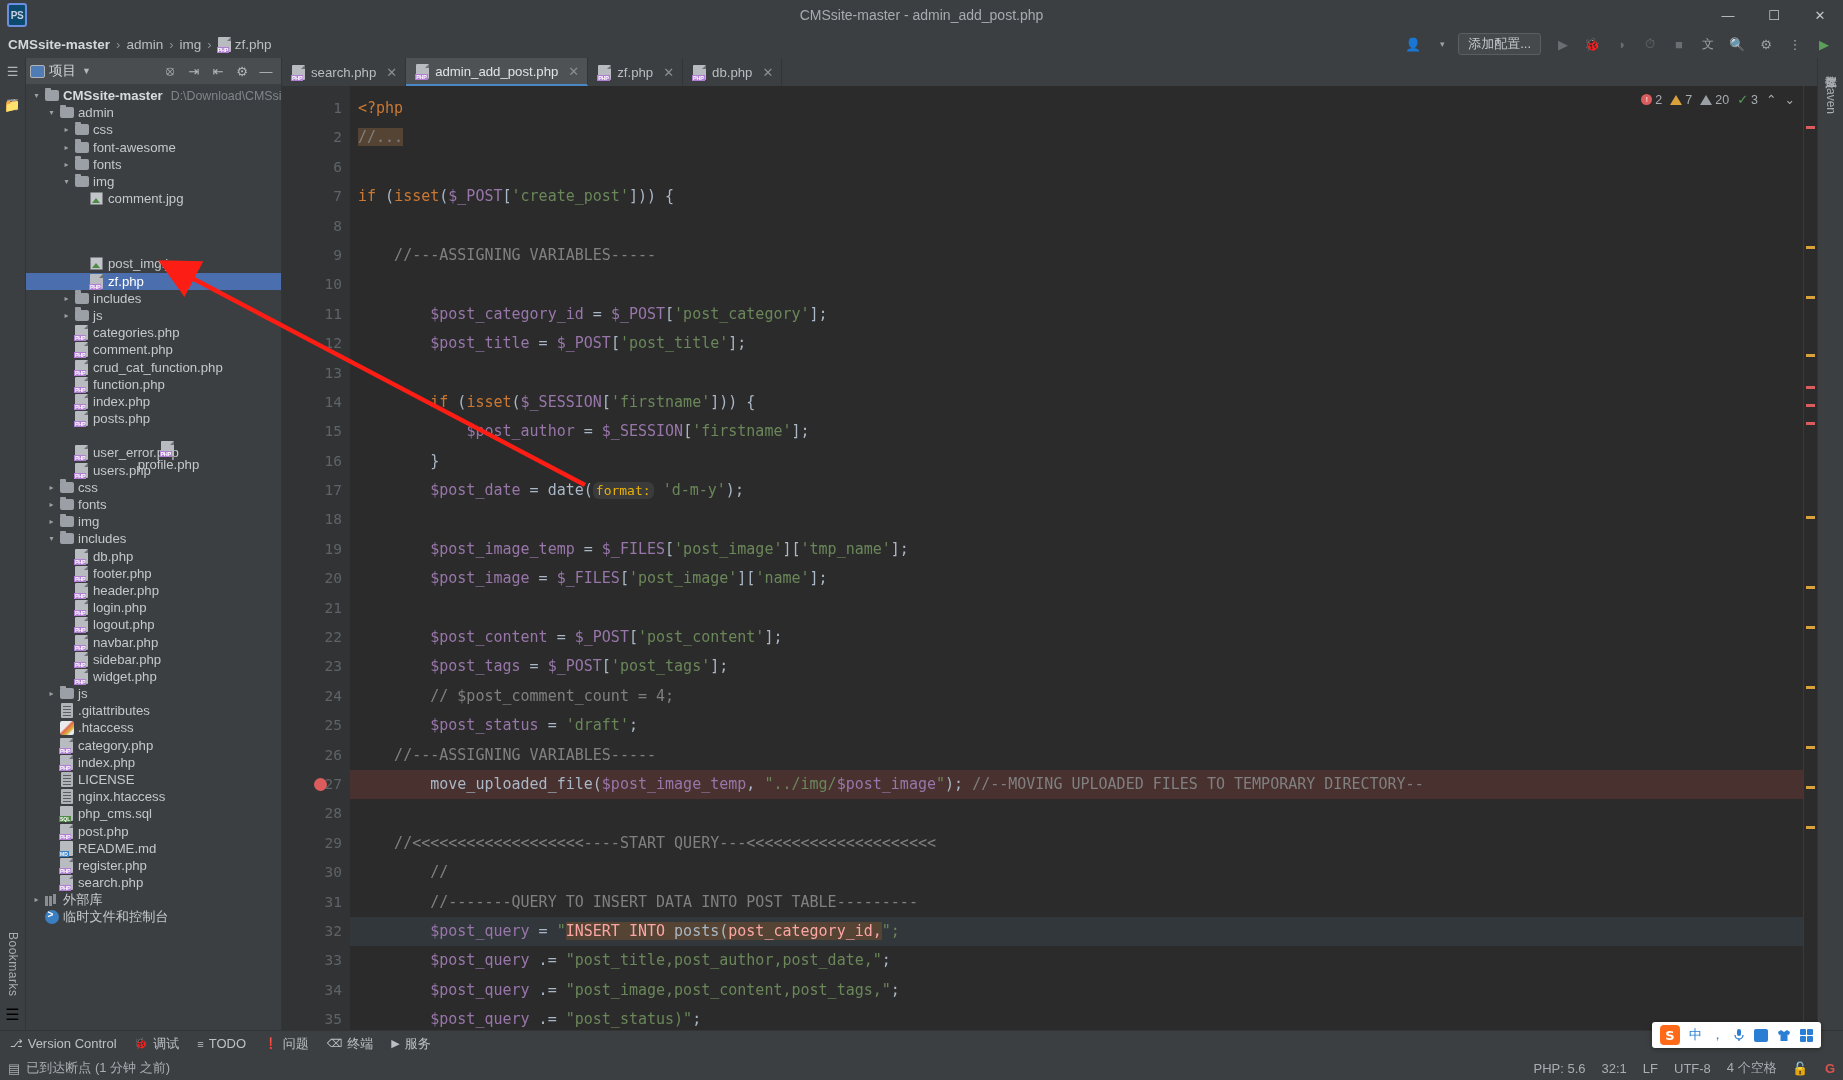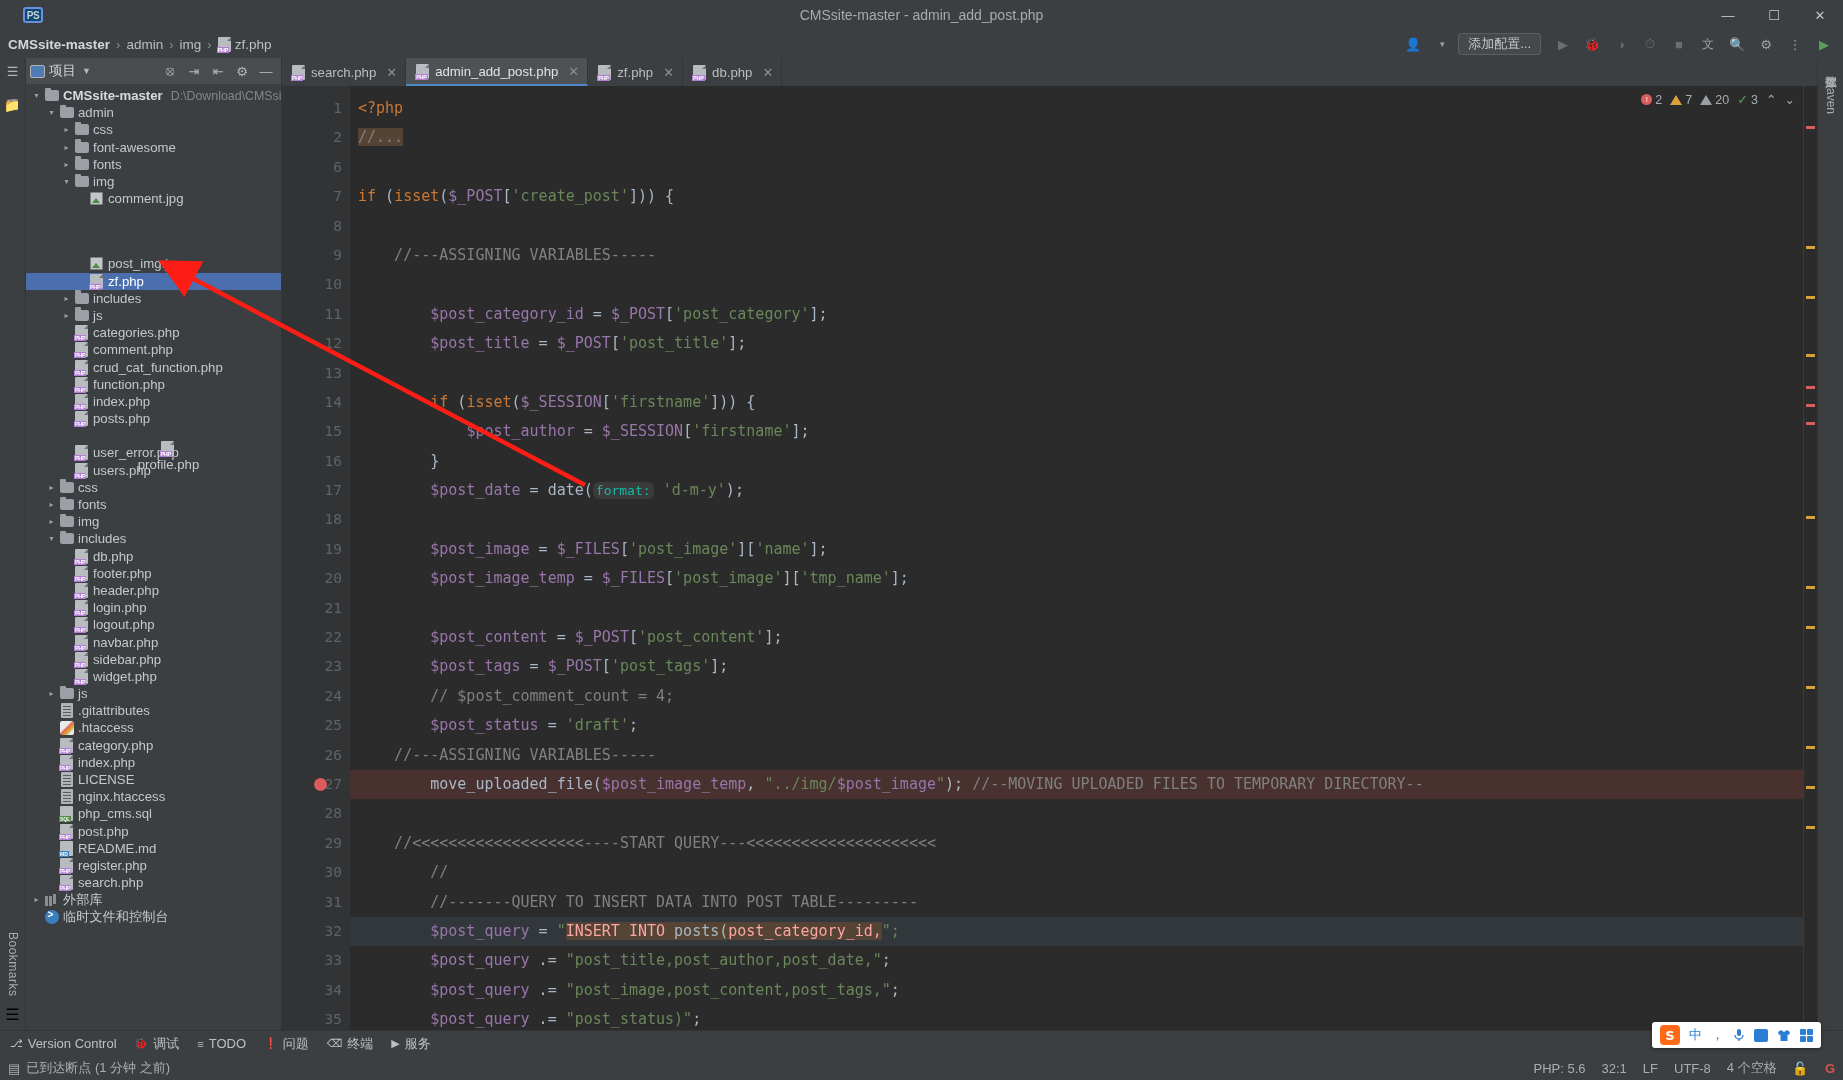--- a/index.html
+++ b/index.html
@@ -11,21 +11,21 @@
     -webkit-font-smoothing: antialiased;
   }
   .app { position: relative; width: 1843px; height: 1080px; display: flex; flex-direction: column; }
 
   
   .titlebar {
     height: 30px; background: #3c3f41; display: flex; align-items: center;
     flex: 0 0 30px; position: relative;
   }
   .ps-logo {
-    width: 20px; height: 16px; margin-left: 23px; margin-right: 10px;
+    width: 20px; height: 24px; margin-left: 7px; margin-right: 10px;
     border: 2px solid #6b8ee0; border-radius: 3px; background: #0c4a6e;
     color: #c8d0e0; font-size: 10px; font-weight: bold;
     display: flex; align-items: center; justify-content: center;
     letter-spacing: -0.5px;
   }
   .menu { display: flex; align-items: center; height: 100%; }
   .menu-item {
     padding: 4px 9px; font-size: 14px; color: #c3c7cb; white-space: nowrap;
     cursor: default;
   }
@@ -175,21 +175,21 @@
   }
   .cl { height: 29.4px; line-height: 29.4px; white-space: pre; padding-left: 8px; }
   .cl.err { background: #48312f; }
   .cl.sel { background: #32373b; }
 
   .kw   { color: #cc7832; }
   .str  { color: #6a8759; }
   .var  { color: #9876aa; }
   .cmt  { color: #808080; }
   .pun  { color: #a9b7c6; }
-  .hint { color: #14b8a6; background: #3b3b3b; border-radius: 6px; padding: 1px 3px; font-size: 13px;}
+  .hint { color: #eab308; background: #3b3b3b; border-radius: 6px; padding: 1px 3px; font-size: 13px;}
   .sqlkw { color: #fca5a5; background:#554433; }
   .sqlid { color: #a9b7c6; background:#554433; }
   .hl   { background: #554433; }
 
   
   .markerbar {
     flex: 0 0 14px; background: #2b2b2b; position: relative; border-left: 1px solid #3a3a3a;
   }
   .mk { position: absolute; right: 2px; width: 9px; height: 3px; }
 
@@ -729,22 +729,22 @@
               <div class="cl"><span class="cmt">    //---ASSIGNING VARIABLES-----</span></div>
               <div class="cl">&nbsp;</div>
               <div class="cl"><span class="pun">        </span><span class="var">$post_category_id</span><span class="pun"> = </span><span class="var">$_POST</span><span class="pun">[</span><span class="str">'post_category'</span><span class="pun">];</span></div>
               <div class="cl"><span class="pun">        </span><span class="var">$post_title</span><span class="pun"> = </span><span class="var">$_POST</span><span class="pun">[</span><span class="str">'post_title'</span><span class="pun">];</span></div>
               <div class="cl">&nbsp;</div>
               <div class="cl"><span class="pun">        </span><span class="kw">if</span><span class="pun"> (</span><span class="kw">isset</span><span class="pun">(</span><span class="var">$_SESSION</span><span class="pun">[</span><span class="str">'firstname'</span><span class="pun">])) {</span></div>
               <div class="cl"><span class="pun">            </span><span class="var">$post_author</span><span class="pun"> = </span><span class="var">$_SESSION</span><span class="pun">[</span><span class="str">'firstname'</span><span class="pun">];</span></div>
               <div class="cl"><span class="pun">        }</span></div>
               <div class="cl"><span class="pun">        </span><span class="var">$post_date</span><span class="pun"> = </span><span class="pun">date</span><span class="pun">(</span><span class="hint">format:</span><span class="pun"> </span><span class="str">'d-m-y'</span><span class="pun">);</span></div>
               <div class="cl">&nbsp;</div>
+              <div class="cl"><span class="pun">        </span><span class="var">$post_image_temp</span><span class="pun"> = </span><span class="var">$_FILES</span><span class="pun">[</span><span class="str">'post_image'</span><span class="pun">][</span><span class="str">'tmp_name'</span><span class="pun">];</span></div>
               <div class="cl"><span class="pun">        </span><span class="var">$post_image</span><span class="pun"> = </span><span class="var">$_FILES</span><span class="pun">[</span><span class="str">'post_image'</span><span class="pun">][</span><span class="str">'name'</span><span class="pun">];</span></div>
-              <div class="cl"><span class="pun">        </span><span class="var">$post_image_temp</span><span class="pun"> = </span><span class="var">$_FILES</span><span class="pun">[</span><span class="str">'post_image'</span><span class="pun">][</span><span class="str">'tmp_name'</span><span class="pun">];</span></div>
               <div class="cl">&nbsp;</div>
               <div class="cl"><span class="pun">        </span><span class="var">$post_content</span><span class="pun"> = </span><span class="var">$_POST</span><span class="pun">[</span><span class="str">'post_content'</span><span class="pun">];</span></div>
               <div class="cl"><span class="pun">        </span><span class="var">$post_tags</span><span class="pun"> = </span><span class="var">$_POST</span><span class="pun">[</span><span class="str">'post_tags'</span><span class="pun">];</span></div>
               <div class="cl"><span class="cmt">        // $post_comment_count = 4;</span></div>
               <div class="cl"><span class="pun">        </span><span class="var">$post_status</span><span class="pun"> = </span><span class="str">'draft'</span><span class="pun">;</span></div>
               <div class="cl"><span class="cmt">    //---ASSIGNING VARIABLES-----</span></div>
               <div class="cl err"><span class="pun">        </span><span class="pun">move_uploaded_file</span><span class="pun">(</span><span class="var">$post_image_temp</span><span class="pun">, </span><span class="str">"../img/</span><span class="var">$post_image</span><span class="str">"</span><span class="pun">); </span><span class="cmt">//--MOVING UPLOADED FILES TO TEMPORARY DIRECTORY--</span></div>
               <div class="cl">&nbsp;</div>
               <div class="cl"><span class="cmt">    //&lt;&lt;&lt;&lt;&lt;&lt;&lt;&lt;&lt;&lt;&lt;&lt;&lt;&lt;&lt;&lt;&lt;&lt;&lt;----START QUERY---&lt;&lt;&lt;&lt;&lt;&lt;&lt;&lt;&lt;&lt;&lt;&lt;&lt;&lt;&lt;&lt;&lt;&lt;&lt;&lt;&lt;</span></div>
               <div class="cl"><span class="cmt">        //</span></div>

